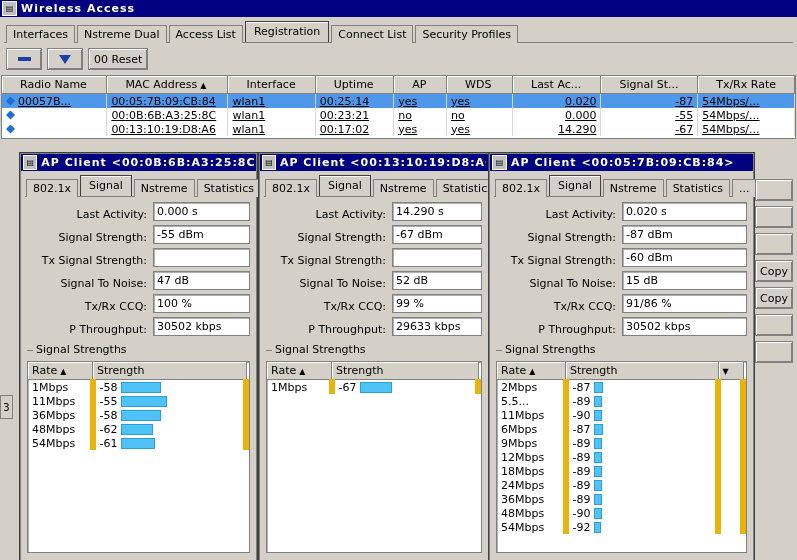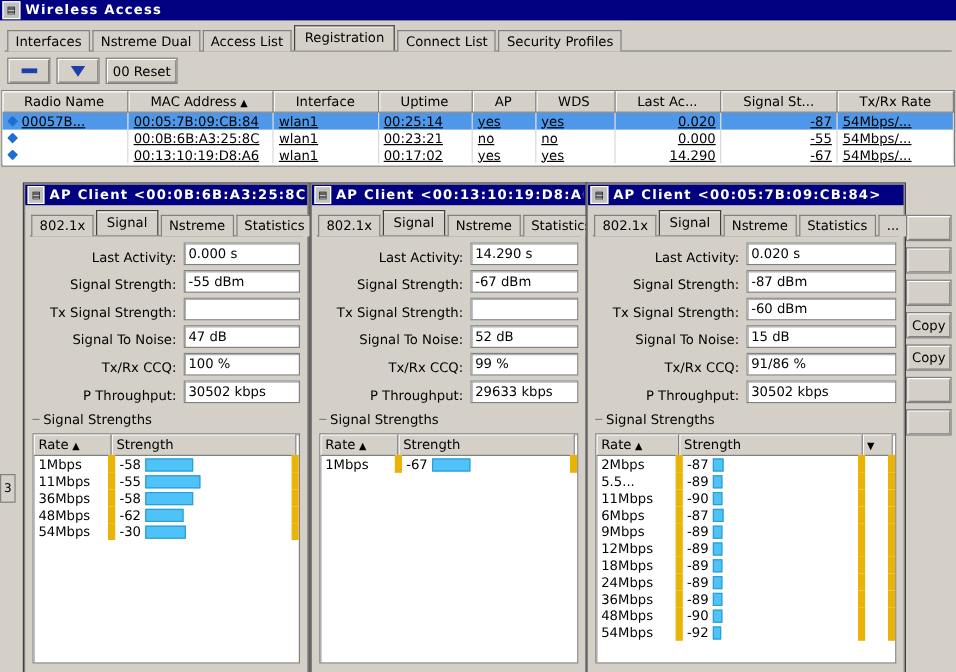--- a/index.html
+++ b/index.html
@@ -250,21 +250,21 @@
         <tr>
             <td>36Mbps</td>
             <td><span>-58</span><span class="bar" style="width:38px;margin-left:4px;"></span></td>
           </tr>
         <tr>
             <td>48Mbps</td>
             <td><span>-62</span><span class="bar" style="width:30px;margin-left:4px;"></span></td>
           </tr>
         <tr>
             <td>54Mbps</td>
-            <td><span>-30</span><span class="bar" style="width:32px;margin-left:4px;"></span></td>
+            <td><span>-61</span><span class="bar" style="width:32px;margin-left:4px;"></span></td>
           </tr>
       </tbody>
     </table>
   </div>
 </div>
 
 <div class="win apwin" id="client2" style="left:259px;top:153px;width:228px;height:407px;">
   <div class="titlebar">
     <span class="tb-icon">▤</span>
     <span class="tb-title">AP Client &lt;00:13:10:19:D8:A6&gt;</span>

